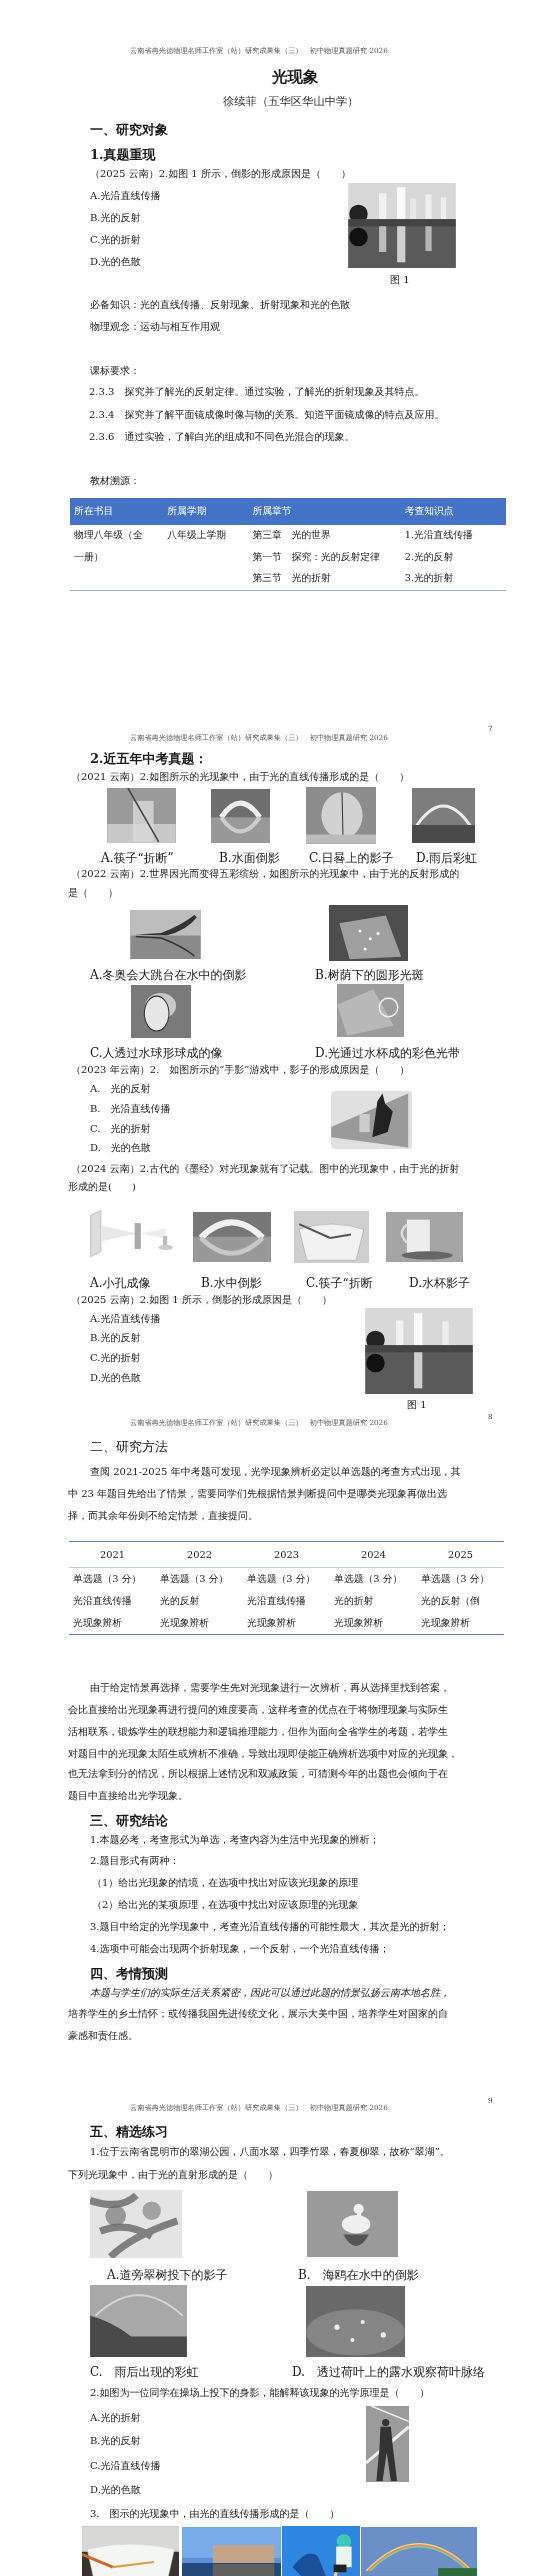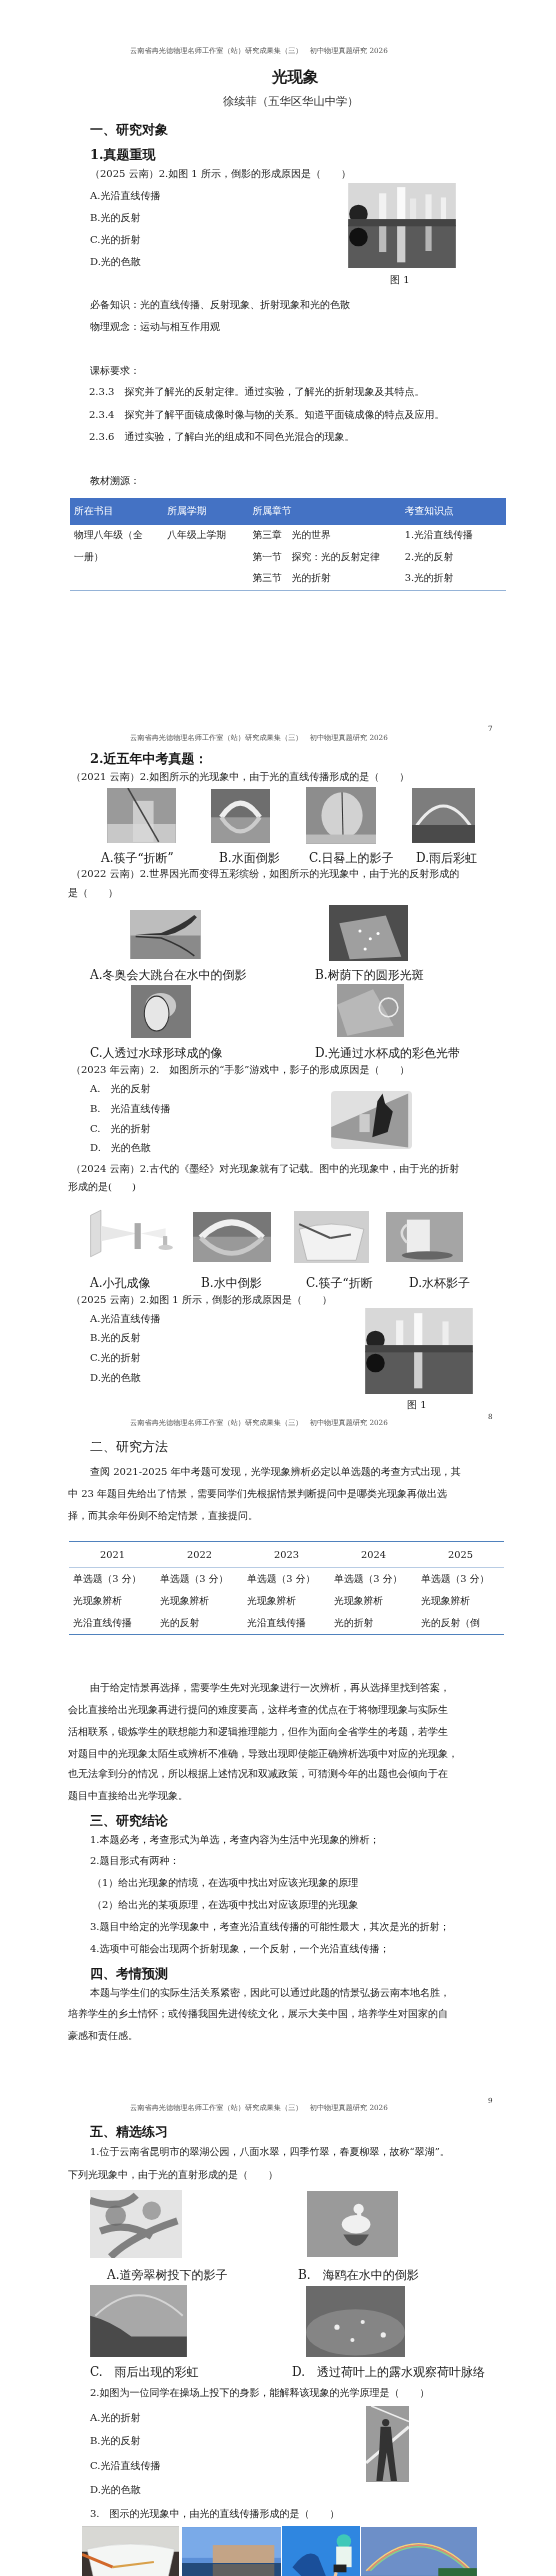--- a/index.html
+++ b/index.html
@@ -260,53 +260,53 @@
     <th>2025</th>
   </tr>
   <tr>
     <td>单选题（3 分）</td>
     <td>单选题（3 分）</td>
     <td>单选题（3 分）</td>
     <td>单选题（3 分）</td>
     <td>单选题（3 分）</td>
   </tr>
   <tr>
+    <td>光沿直线传播</td>
+    <td>光的反射</td>
+    <td>光沿直线传播</td>
+    <td>光的折射</td>
+    <td>光的反射（倒</td>
+  </tr>
+  <tr>
     <td>光现象辨析</td>
     <td>光现象辨析</td>
     <td>光现象辨析</td>
     <td>光现象辨析</td>
     <td>光现象辨析</td>
-  </tr>
-  <tr>
-    <td>光沿直线传播</td>
-    <td>光的反射</td>
-    <td>光沿直线传播</td>
-    <td>光的折射</td>
-    <td>光的反射（倒</td>
   </tr>
 </tbody>
   </table>
 
 <div class="abs t" style="left:90px;top:1683px;">由于给定情景再选择，需要学生先对光现象进行一次辨析，再从选择里找到答案，</div>
 <div class="abs t" style="left:68px;top:1705px;">会比直接给出光现象再进行提问的难度要高，这样考查的优点在于将物理现象与实际生</div>
 <div class="abs t" style="left:68px;top:1727px;">活相联系，锻炼学生的联想能力和逻辑推理能力，但作为面向全省学生的考题，若学生</div>
 <div class="abs t" style="left:68px;top:1749px;">对题目中的光现象太陌生或辨析不准确，导致出现即使能正确辨析选项中对应的光现象，</div>
 <div class="abs t" style="left:68px;top:1769px;">也无法拿到分的情况，所以根据上述情况和双减政策，可猜测今年的出题也会倾向于在</div>
 <div class="abs t" style="left:68px;top:1791px;">题目中直接给出光学现象。</div>
 
 <div class="abs sec" style="left:90px;top:1812px;">三、研究结论</div>
 <div class="abs t" style="left:90px;top:1835px;">1.本题必考，考查形式为单选，考查内容为生活中光现象的辨析；</div>
 <div class="abs t" style="left:90px;top:1856px;">2.题目形式有两种：</div>
 <div class="abs t" style="left:92px;top:1878px;">（1）给出光现象的情境，在选项中找出对应该光现象的原理</div>
 <div class="abs t" style="left:92px;top:1900px;">（2）给出光的某项原理，在选项中找出对应该原理的光现象</div>
 <div class="abs t" style="left:90px;top:1922px;">3.题目中给定的光学现象中，考查光沿直线传播的可能性最大，其次是光的折射；</div>
 <div class="abs t" style="left:90px;top:1944px;">4.选项中可能会出现两个折射现象，一个反射，一个光沿直线传播；</div>
 
 <div class="abs sec" style="left:90px;top:1965px;">四、考情预测</div>
-<div class="abs t" style="left:90px;top:1988px;">本题与学生们的实际生活关系紧密，因此可以通过此题的情景弘扬云南本地名胜，</div>
+<div class="abs t" style="left:90px;top:1988px;font-style:italic;">本题与学生们的实际生活关系紧密，因此可以通过此题的情景弘扬云南本地名胜，</div>
 <div class="abs t" style="left:68px;top:2009px;">培养学生的乡土情怀；或传播我国先进传统文化，展示大美中国，培养学生对国家的自</div>
 <div class="abs t" style="left:68px;top:2031px;">豪感和责任感。</div>
 
 <div class="abs pgno" style="left:488px;top:2096px;">9</div>
 
 <div class="abs hdr" style="left:130px;top:2103px;">云南省冉光德物理名师工作室（站）研究成果集（三）　初中物理真题研究 2026</div>
 <div class="abs sec" style="left:90px;top:2123px;">五、精选练习</div>
 <div class="abs t" style="left:90px;top:2147px;">1.位于云南省昆明市的翠湖公园，八面水翠，四季竹翠，春夏柳翠，故称“翠湖”。</div>
 <div class="abs t" style="left:68px;top:2170px;">下列光现象中，由于光的直射形成的是（　　）</div>
 

